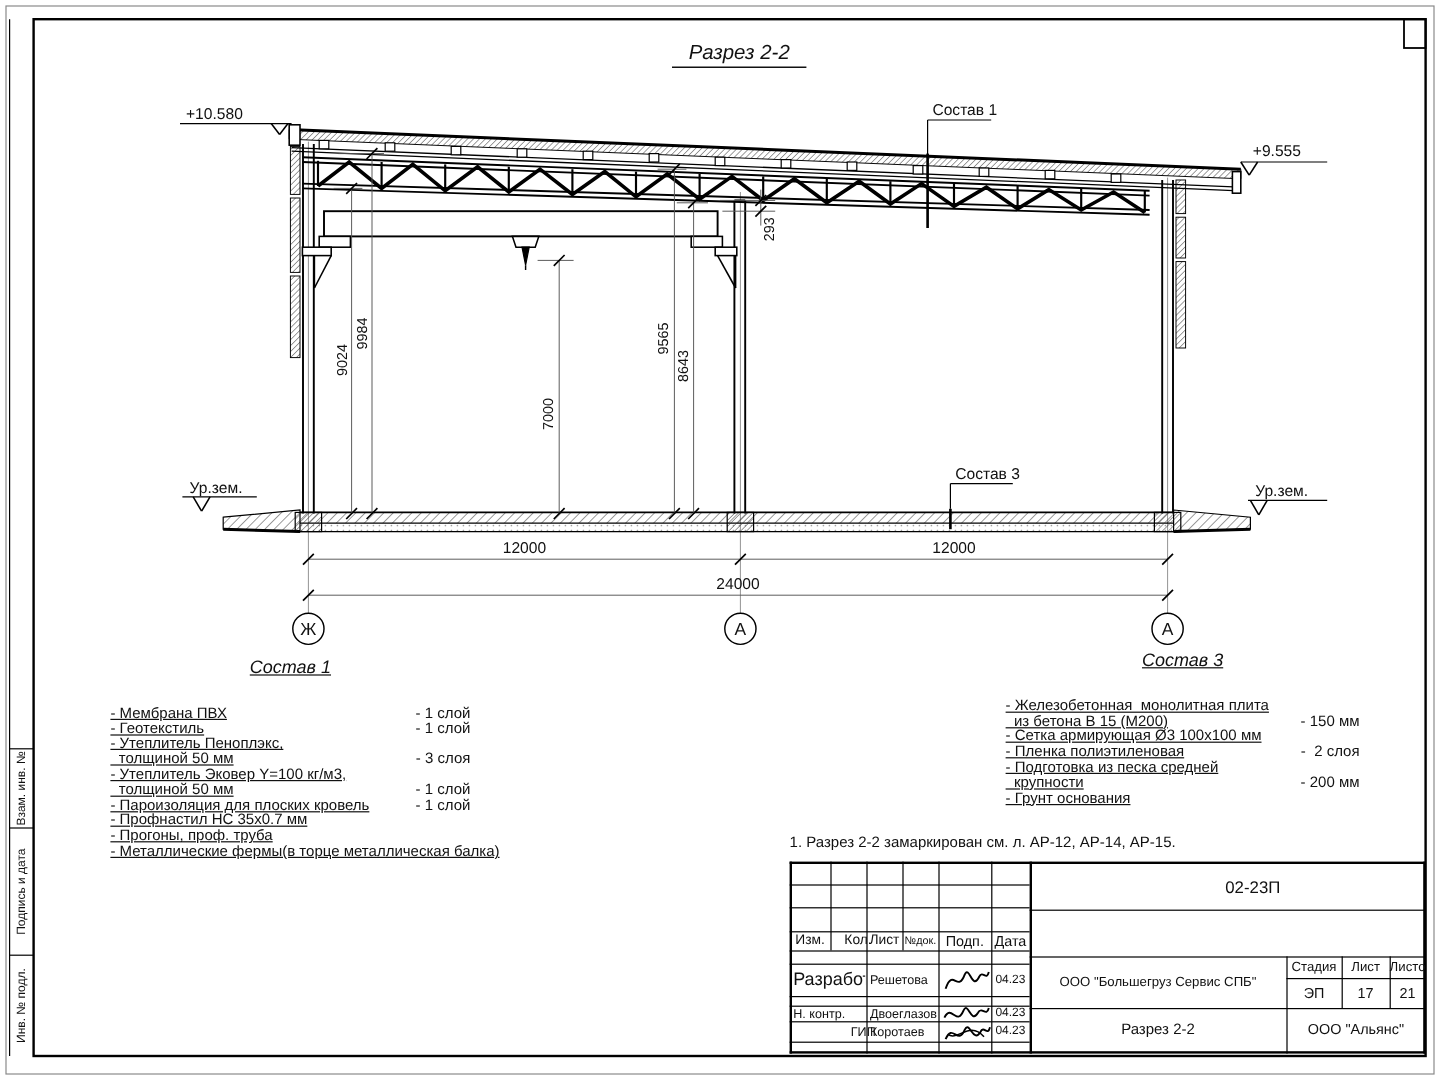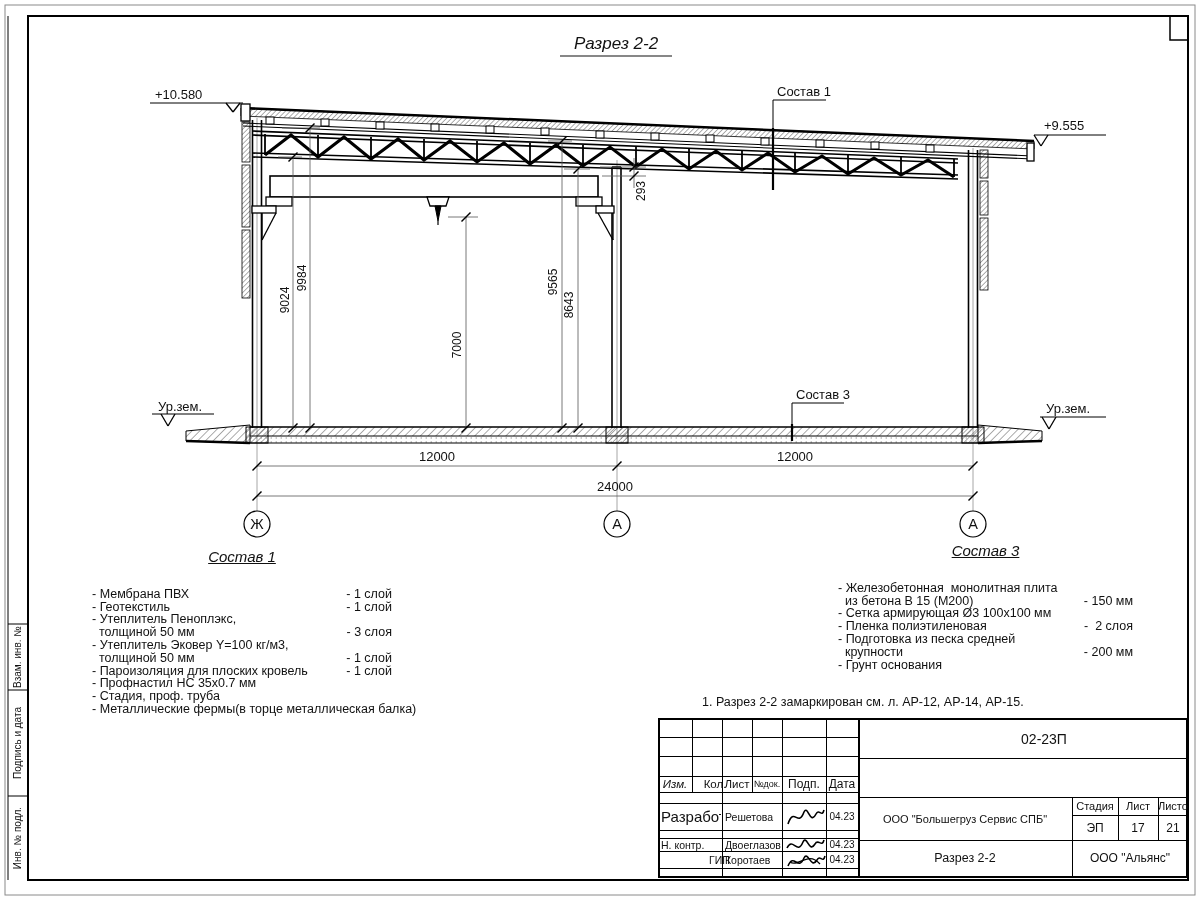--- a/index.html
+++ b/index.html
@@ -6,21 +6,21 @@
   .page{position:relative;width:1200px;height:900px;background:#fff;overflow:hidden;
         font-family:"Liberation Sans",sans-serif;color:#111;}
   .abs{position:absolute;}
   svg text{font-family:"Liberation Sans",sans-serif;fill:#111;}
 
   
   .mat-block{position:absolute;font-size:12.5px;line-height:12.8px;color:#111;}
   .mat-head{font-style:italic;font-size:15px;text-align:center;text-decoration:underline;
             margin-bottom:24px;font-weight:400;}
   .mrow{display:flex;justify-content:space-between;}
-  .mname{white-space:pre;}
+  .mname{white-space:pre;text-decoration:underline;}
   .mqty{white-space:pre;margin-left:8px;}
 
   .note{position:absolute;font-size:12.5px;}
 
   
   .tb{position:absolute;left:658px;top:718px;width:530px;height:160px;}
   .tb .ln{position:absolute;background:#000;}
   .tb .cell{position:absolute;overflow:hidden;}
   .c{display:flex;align-items:center;justify-content:center;text-align:center;}
   .l{display:flex;align-items:center;justify-content:flex-start;text-align:left;}
@@ -288,21 +288,21 @@
       </div>
   <div class="mrow">
         <span class="mname">- Пароизоляция для плоских кровель</span>
         <span class="mqty">- 1 слой</span>
       </div>
   <div class="mrow">
         <span class="mname">- Профнастил НС 35х0.7 мм</span>
         <span class="mqty"></span>
       </div>
   <div class="mrow">
-        <span class="mname">- Стадия, проф. труба</span>
+        <span class="mname">- Прогоны, проф. труба</span>
         <span class="mqty"></span>
       </div>
   <div class="mrow">
         <span class="mname">- Металлические фермы(в торце металлическая балка)</span>
         <span class="mqty"></span>
       </div>
 </div>
 
 <div class="mat-block" style="left:838px;top:545px;width:295px;">
   <div class="mat-head">Состав 3</div>
@@ -329,21 +329,21 @@
   <div class="mrow">
         <span class="mname">  крупности</span>
         <span class="mqty">- 200 мм</span>
       </div>
   <div class="mrow">
         <span class="mname">- Грунт основания</span>
         <span class="mqty"></span>
       </div>
 </div>
 
-<div class="note" style="left:658px;top:695px;margin-left:44px;">1. Разрез 2-2 замаркирован см. л. АР-12, АР-14, АР-15.</div>
+<div class="note" style="left:658px;top:695px;">1. Разрез 2-2 замаркирован см. л. АР-12, АР-14, АР-15.</div>
 
 <div class="tb">
 
   <div class="ln" style="left:0;top:0;width:530px;height:2px;"></div>
   <div class="ln" style="left:0;top:158px;width:530px;height:2px;"></div>
   <div class="ln" style="left:0;top:0;width:2px;height:160px;"></div>
   <div class="ln" style="left:528px;top:0;width:2px;height:160px;"></div>
 
   <div class="ln" style="left:34px;top:0;width:1px;height:74px;"></div>
   <div class="ln" style="left:64px;top:0;width:1px;height:160px;"></div>
@@ -363,21 +363,21 @@
   <div class="ln" style="left:0;top:112px;width:200px;height:1px;"></div>
   <div class="ln" style="left:0;top:120px;width:200px;height:1px;"></div>
   <div class="ln" style="left:0;top:133px;width:200px;height:1px;"></div>
   <div class="ln" style="left:0;top:150px;width:200px;height:1px;"></div>
 
   <div class="ln" style="left:200px;top:40px;width:330px;height:1px;"></div>
   <div class="ln" style="left:200px;top:79px;width:330px;height:1px;"></div>
   <div class="ln" style="left:414px;top:97px;width:116px;height:1px;"></div>
   <div class="ln" style="left:200px;top:122px;width:330px;height:1px;"></div>
 
-  <div class="cell c" style="left:0;top:58px;width:34px;height:16px;font-size:11.5px;font-style:italic;">Изм.</div>
+  <div class="cell c" style="left:0;top:58px;width:34px;height:16px;font-size:11.5px;">Изм.</div>
   <div class="cell c" style="left:42px;top:58px;width:30px;height:16px;font-size:11.5px;">Кол.</div>
   <div class="cell c" style="left:64px;top:58px;width:30px;height:16px;font-size:11.5px;">Лист</div>
   <div class="cell c" style="left:94px;top:58px;width:30px;height:16px;font-size:9px;">№док.</div>
   <div class="cell c" style="left:124px;top:58px;width:44px;height:16px;font-size:12px;">Подп.</div>
   <div class="cell c" style="left:168px;top:58px;width:32px;height:16px;font-size:12px;">Дата</div>
 
   <div class="cell l" style="left:3px;top:85px;width:60px;height:27px;font-size:15px;">Разработал</div>
   <div class="cell l" style="left:67px;top:85px;width:56px;height:27px;font-size:10.5px;">Решетова</div>
   <div class="cell c" style="left:168px;top:85px;width:32px;height:27px;font-size:10px;">04.23</div>
   <div class="cell l" style="left:3px;top:120px;width:60px;height:13px;font-size:10.5px;">Н. контр.</div>

